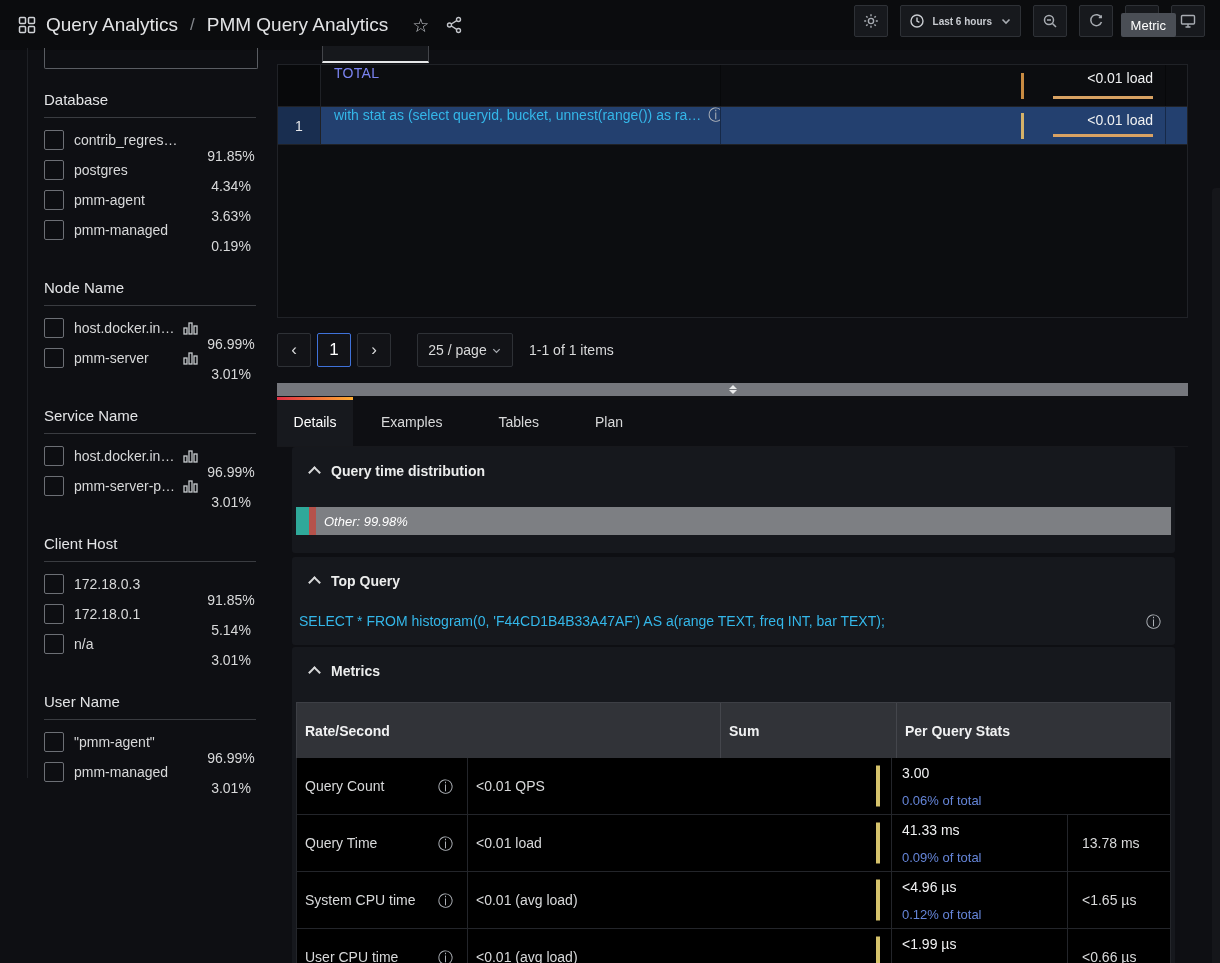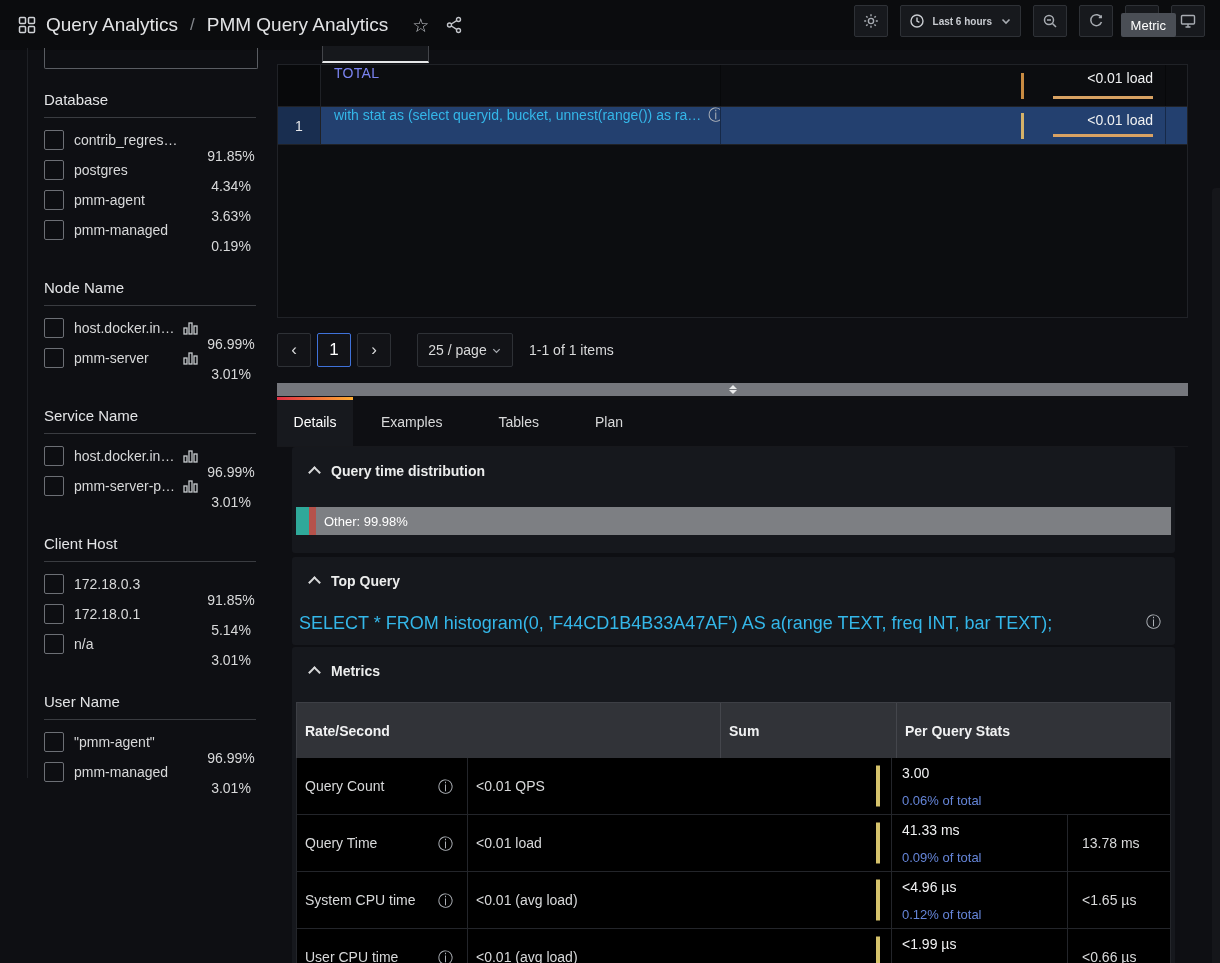--- a/index.html
+++ b/index.html
@@ -72,26 +72,26 @@
     color:#fff;font-size:13px;font-family:"Liberation Sans",sans-serif;cursor:pointer;display:flex;align-items:center;}
 
   .panel{position:absolute;left:292px;width:883px;background:#16181d;border-radius:3px;box-sizing:border-box;}
   .panel-1{top:447px;height:106px;}
   .panel-2{top:557px;height:88px;}
   .panel-3{top:647px;height:330px;}
   .sec-head{display:flex;align-items:center;gap:12px;padding:16px 0 0 18px;cursor:pointer;}
   .caret-up{width:7px;height:7px;border-top:2px solid #d8d9da;border-right:2px solid #d8d9da;transform:rotate(-45deg);margin-top:3px;}
   .sec-title{font-size:14px;font-weight:700;color:#eceded;}
 
-  .dist-bar{position:absolute;left:4px;right:4px;top:60px;height:28px;display:flex;}
+  .dist-bar{position:absolute;left:4px;right:4px;top:60px;height:28px;display:flex;font-style:italic;}
   .seg-teal{width:13px;background:#2fa99a;}
   .seg-red{width:7px;background:#b5524b;}
   .seg-other{flex:1;background:#7d7f83;display:flex;align-items:center;padding-left:8px;font-size:13px;color:#fff;}
 
-  .topquery-sql{position:absolute;left:7px;top:56px;right:40px;font-size:18px;color:#34b7e9;white-space:nowrap;overflow:hidden;}
+  .topquery-sql{position:absolute;left:7px;top:56px;right:40px;font-size:14px;color:#34b7e9;white-space:nowrap;overflow:hidden;}
   .info-glyph{color:#b0b4ba;font-size:15px;font-style:normal;line-height:1;}
   .tq-info{position:absolute;right:14px;top:57px;}
 
   
   .mtable{position:absolute;left:4px;top:55px;width:875px;}
   .mhead{display:flex;background:#313338;height:56px;box-sizing:border-box;border:1px solid #3d3f45;border-bottom:none;}
   .mhead .mc{display:flex;align-items:center;font-size:14px;font-weight:700;color:#f0f1f2;box-sizing:border-box;border-right:1px solid #44464c;padding-left:8px;}
   .mrow{display:flex;height:57px;background:#000000;box-sizing:border-box;border-left:1px solid #23252a;border-right:1px solid #23252a;border-bottom:1px solid #23252a;}
   .mrow .mc{box-sizing:border-box;border-right:1px solid #23252a;}
   .mc:last-child{border-right:none!important;}

